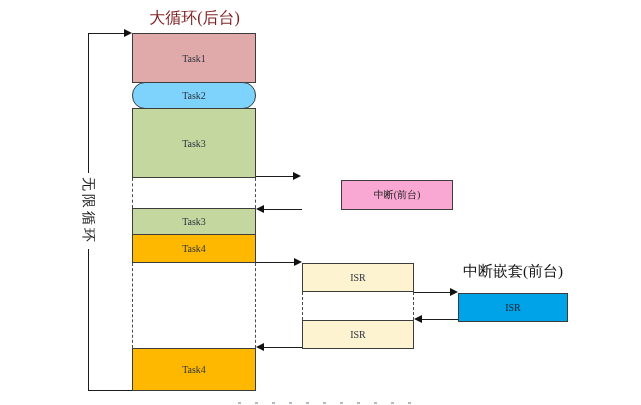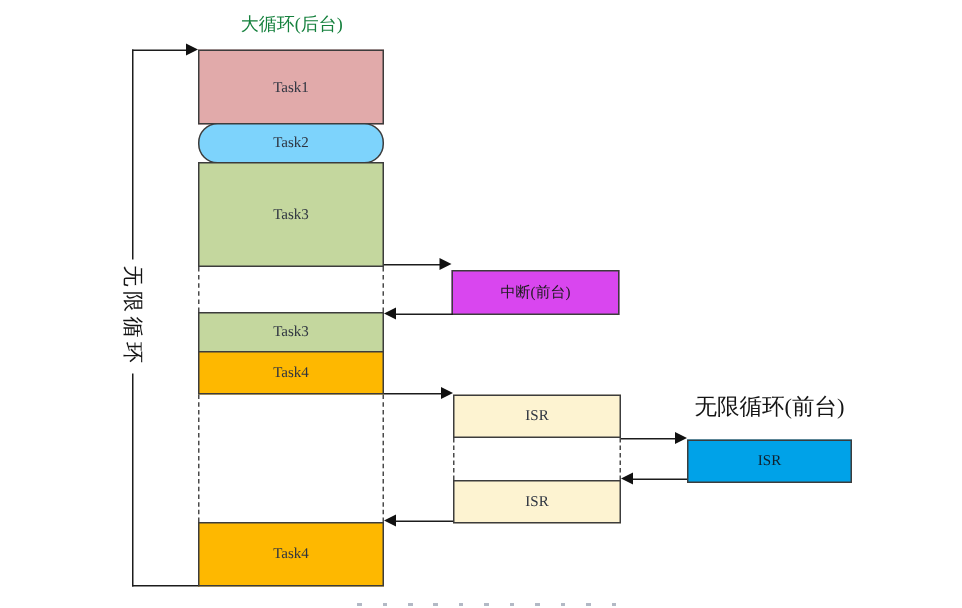--- a/index.html
+++ b/index.html
@@ -30,21 +30,21 @@
   .t3b{left:132px;top:208px;width:124px;height:27px;}
   .t4a{left:132px;top:234px;width:124px;height:29px;}
   .t4b{left:132px;top:348px;width:124px;height:43px;}
   .intr{left:301px;top:180px;width:112px;height:30px;color:#1c1c1c;}
   .isr1{left:302px;top:263px;width:112px;height:29px;}
   .isr2{left:302px;top:320px;width:112px;height:29px;}
   .isrn{left:458px;top:293px;width:110px;height:29px;color:#10222e;}
 
   
   .title-main{position:absolute;left:122px;top:8px;width:145px;text-align:center;
-              font-size:12px;color:#15803d;white-space:nowrap;}
+              font-size:16px;color:#7f1d1d;white-space:nowrap;}
   .title-nested{position:absolute;left:447px;top:262px;width:132px;text-align:center;
                 font-size:15px;color:#141414;white-space:nowrap;}
   .loop-label{position:absolute;left:88px;top:211px;
               transform:translate(-50%,-50%) rotate(90deg);transform-origin:center;
               background:#ffffff;padding:0 4px;font-size:14px;letter-spacing:3px;
               color:#141414;white-space:nowrap;}
 
   
   .caption-frag{position:absolute;left:238px;top:402px;width:186px;height:2px;opacity:.65;
                 background:repeating-linear-gradient(90deg,#8a93a6 0 3px,transparent 3px 17px);}
@@ -67,37 +67,37 @@
   <div class="blk t3a" style="background: rgb(196, 215, 158);">Task3</div>
   <div class="blk t3b" style="background: rgb(196, 215, 158);">Task3</div>
   <div class="blk t4a" style="background: rgb(254, 184, 0);">Task4</div>
   <div class="blk t4b" style="background: rgb(254, 184, 0);">Task4</div>
 
   <div class="vdash" style="left:132px;top:178px;height:30px;"></div>
   <div class="vdash" style="left:255px;top:178px;height:30px;"></div>
   <div class="vdash" style="left:132px;top:263px;height:85px;"></div>
   <div class="vdash" style="left:255px;top:263px;height:85px;"></div>
 
-  <div class="blk intr" style="background: #d946ef;">中断(前台)</div>
+  <div class="blk intr" style="background: #f9a8d4; margin-left: 40px;">中断(前台)</div>
 
   <div class="hline" style="left:256px;top:176px;width:39px;"></div>
   <div class="head-r" style="left:293px;top:172px;"></div>
   <div class="hline" style="left:263px;top:209px;width:39px;"></div>
   <div class="head-l" style="left:256px;top:205px;"></div>
 
   <div class="blk isr1" style="background: rgb(253, 243, 209);">ISR</div>
   <div class="blk isr2" style="background: rgb(253, 243, 209);">ISR</div>
 
   <div class="vdash" style="left:302px;top:292px;height:28px;"></div>
   <div class="vdash" style="left:413px;top:292px;height:28px;"></div>
 
   <div class="hline" style="left:256px;top:262px;width:39px;"></div>
   <div class="head-r" style="left:294px;top:258px;"></div>
 
-  <div class="title-nested">无限循环(前台)</div>
+  <div class="title-nested">中断嵌套(前台)</div>
   <div class="blk isrn" style="background: rgb(0, 162, 232);">ISR</div>
 
   <div class="hline" style="left:414px;top:292px;width:37px;"></div>
   <div class="head-r" style="left:450px;top:288px;"></div>
 
   <div class="hline" style="left:421px;top:319px;width:37px;"></div>
   <div class="head-l" style="left:414px;top:315px;"></div>
 
   <div class="hline" style="left:263px;top:347px;width:39px;"></div>
   <div class="head-l" style="left:256px;top:343px;"></div>

